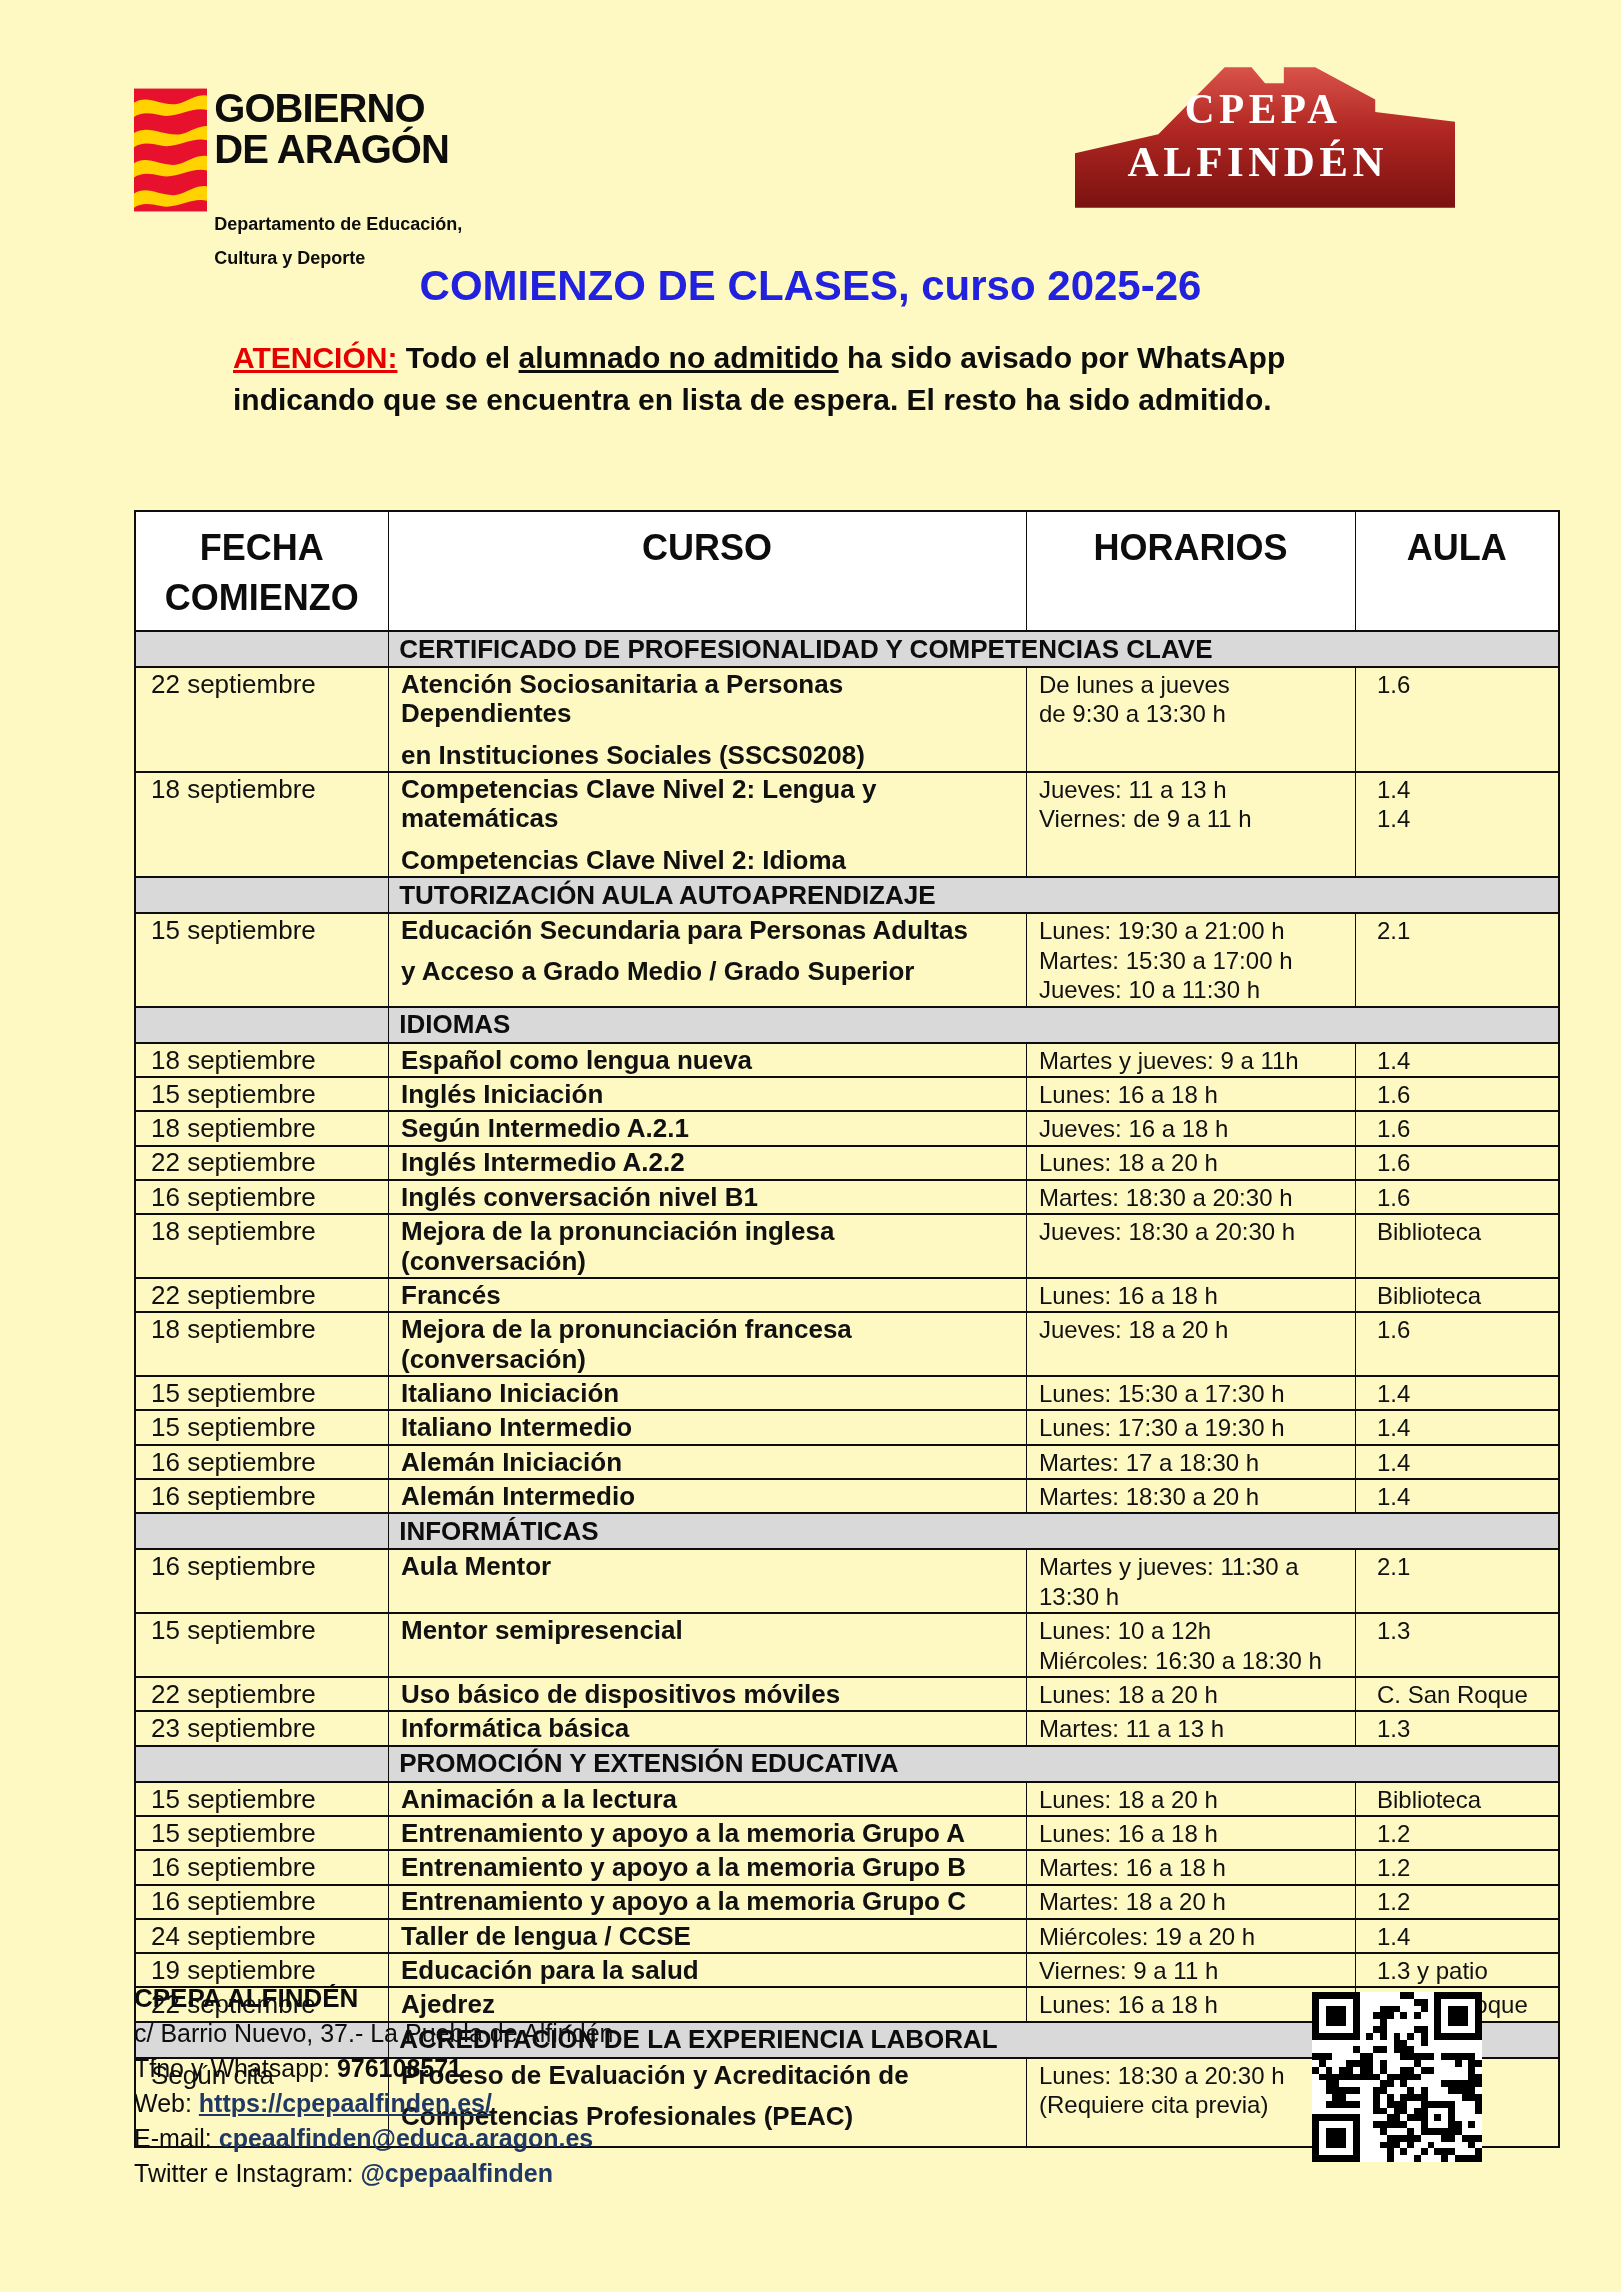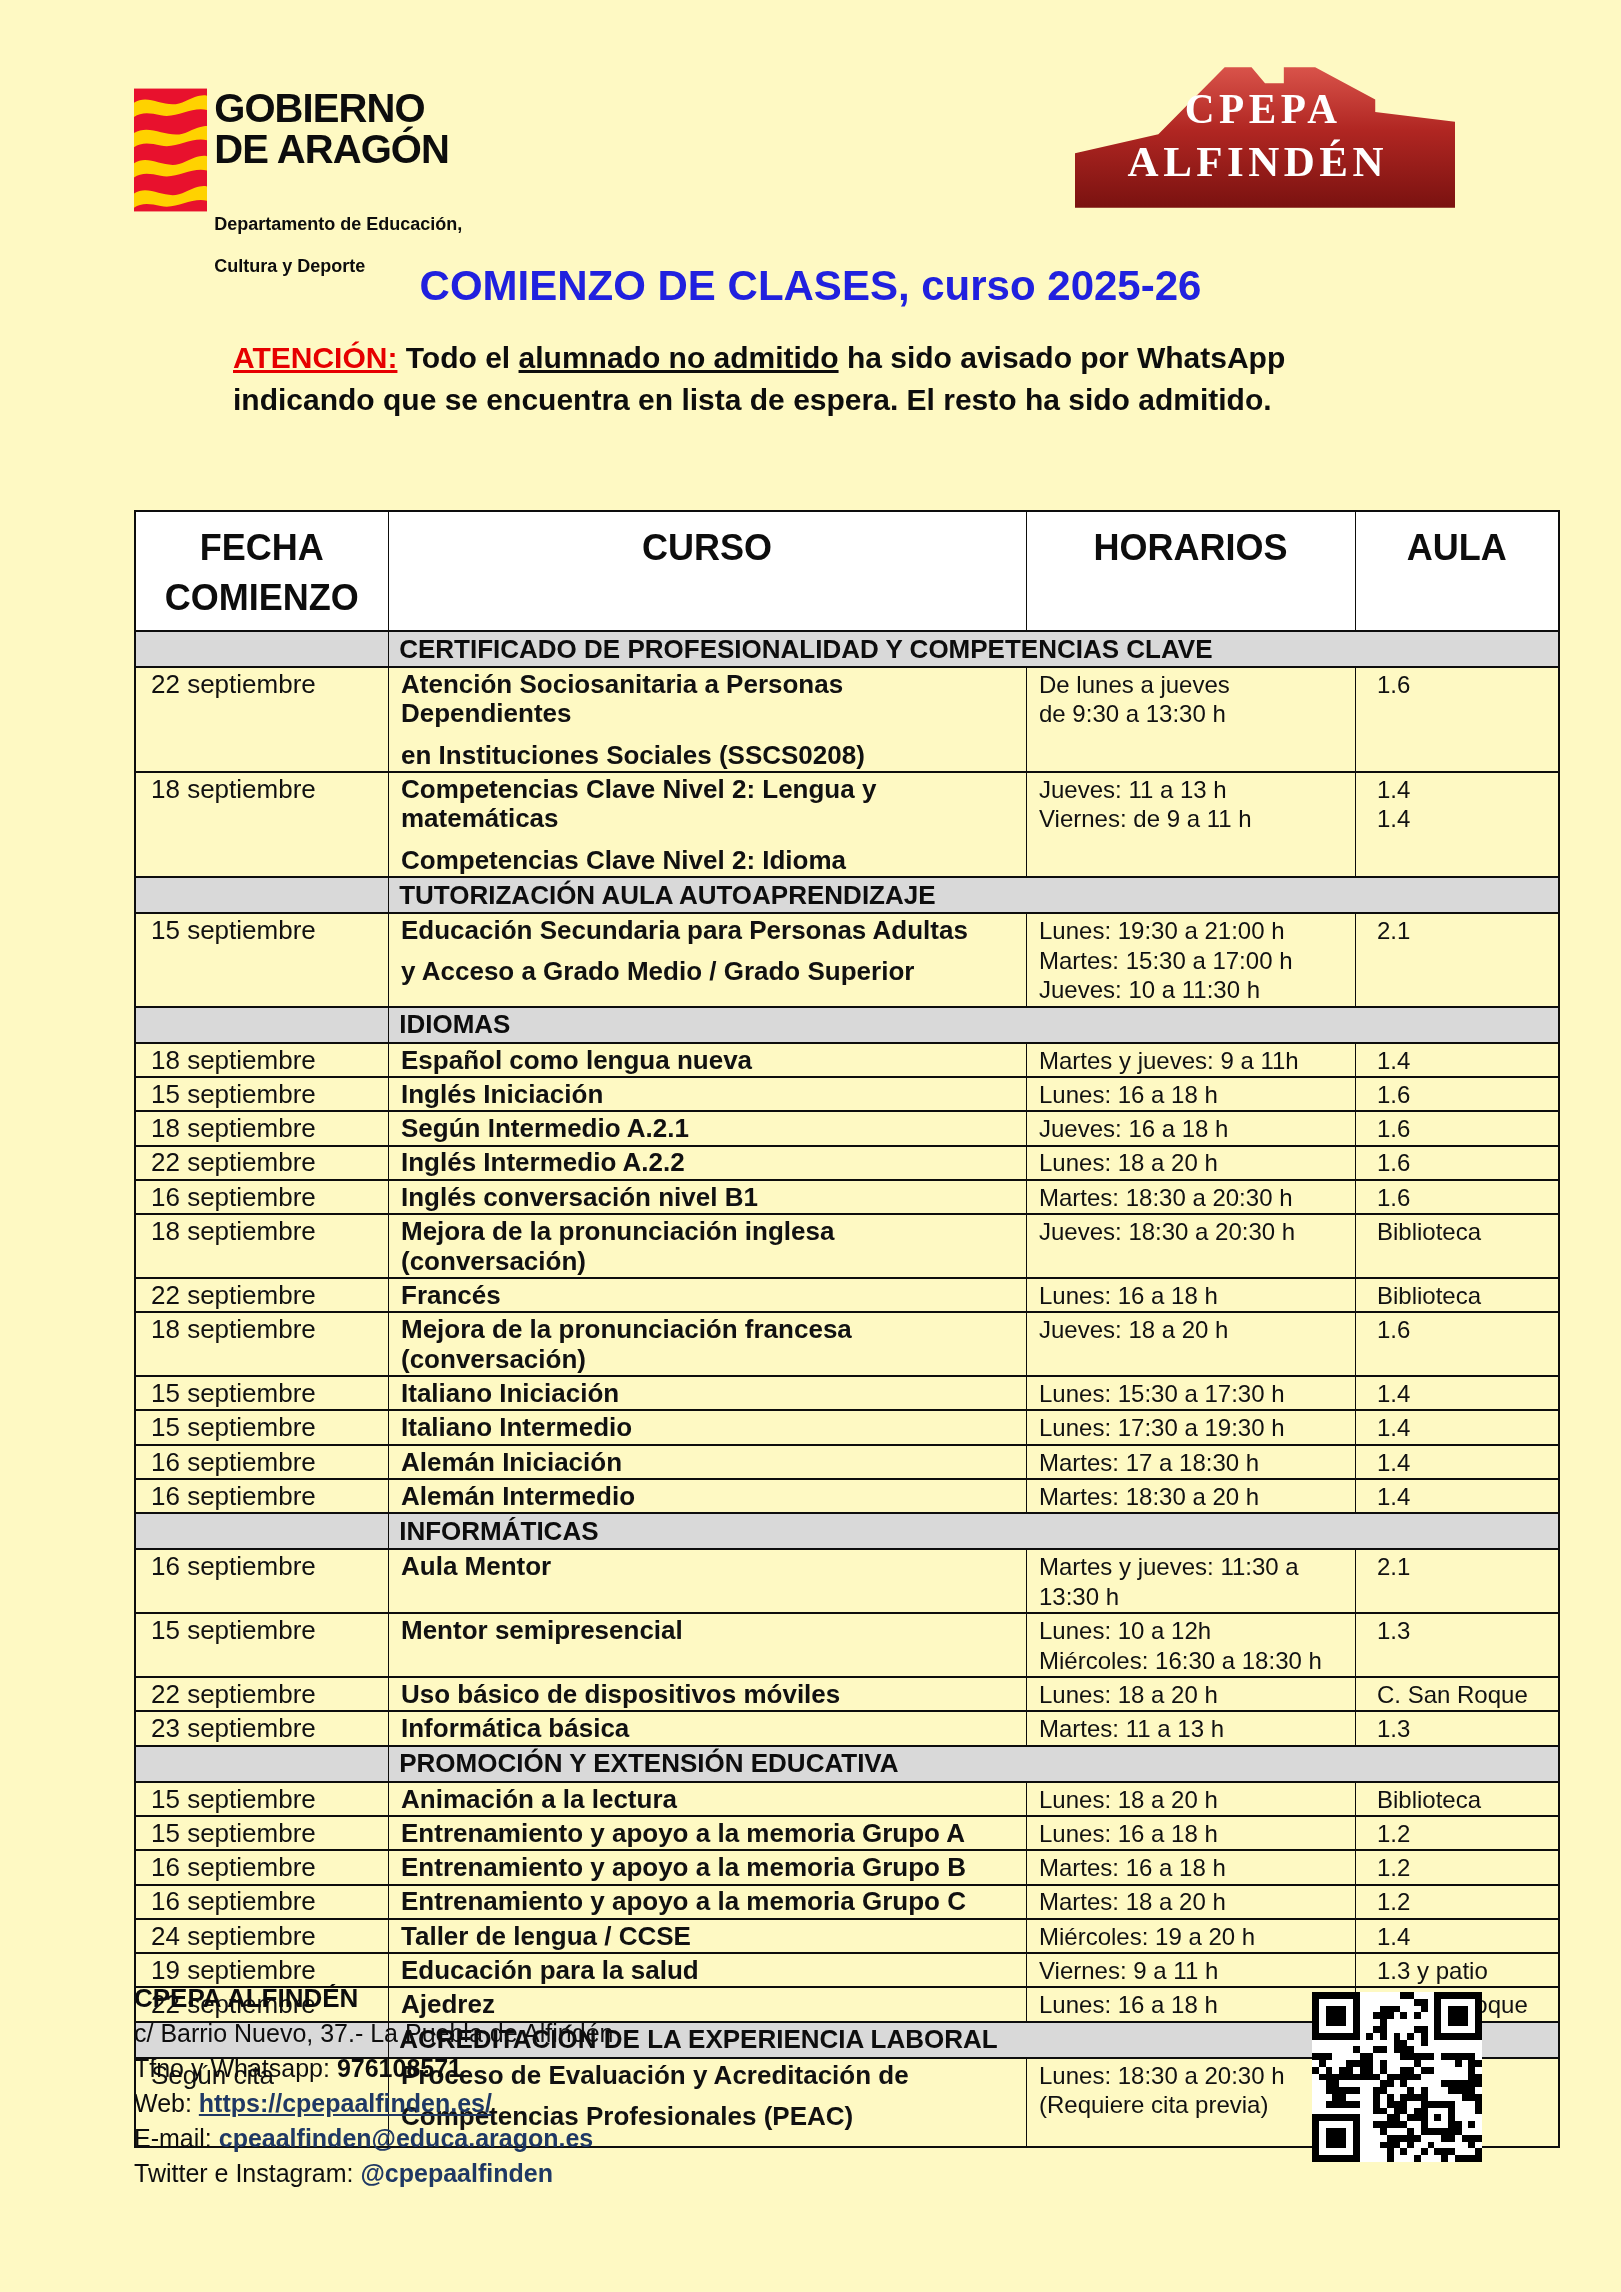--- a/index.html
+++ b/index.html
@@ -9,21 +9,21 @@
     background:#fef9c3;
     font-family:"Liberation Sans", sans-serif;
     color:#111;
     overflow:hidden;
   }
   
   .aragon-logo{position:absolute;left:134px;top:88px;display:flex;align-items:flex-start;}
   .aragon-flag{width:73px;height:124px;flex:0 0 auto;}
   .aragon-textblock{margin-left:7.2px;}
   .aragon-name{font-weight:bold;font-size:40px;line-height:41px;letter-spacing:-0.9px;color:#0d0d0d;}
-  .aragon-dept{font-weight:bold;font-size:18px;line-height:26px;color:#0d0d0d;margin-top:16px;}
+  .aragon-dept{font-weight:bold;font-size:18px;line-height:26px;color:#0d0d0d;margin-top:8px;}
   .aragon-dept-wrap{margin-top:41px;}
   .cpepa-logo{position:absolute;left:1075px;top:66px;width:380px;height:143px;}
   .cpepa-logo svg{display:block;width:380px;height:143px;}
 
   
   .doc-title{
     position:absolute;left:0;top:262px;width:100%;
     text-align:center;margin:0;
     font-size:42px;font-weight:bold;color:#2121de;
   }

